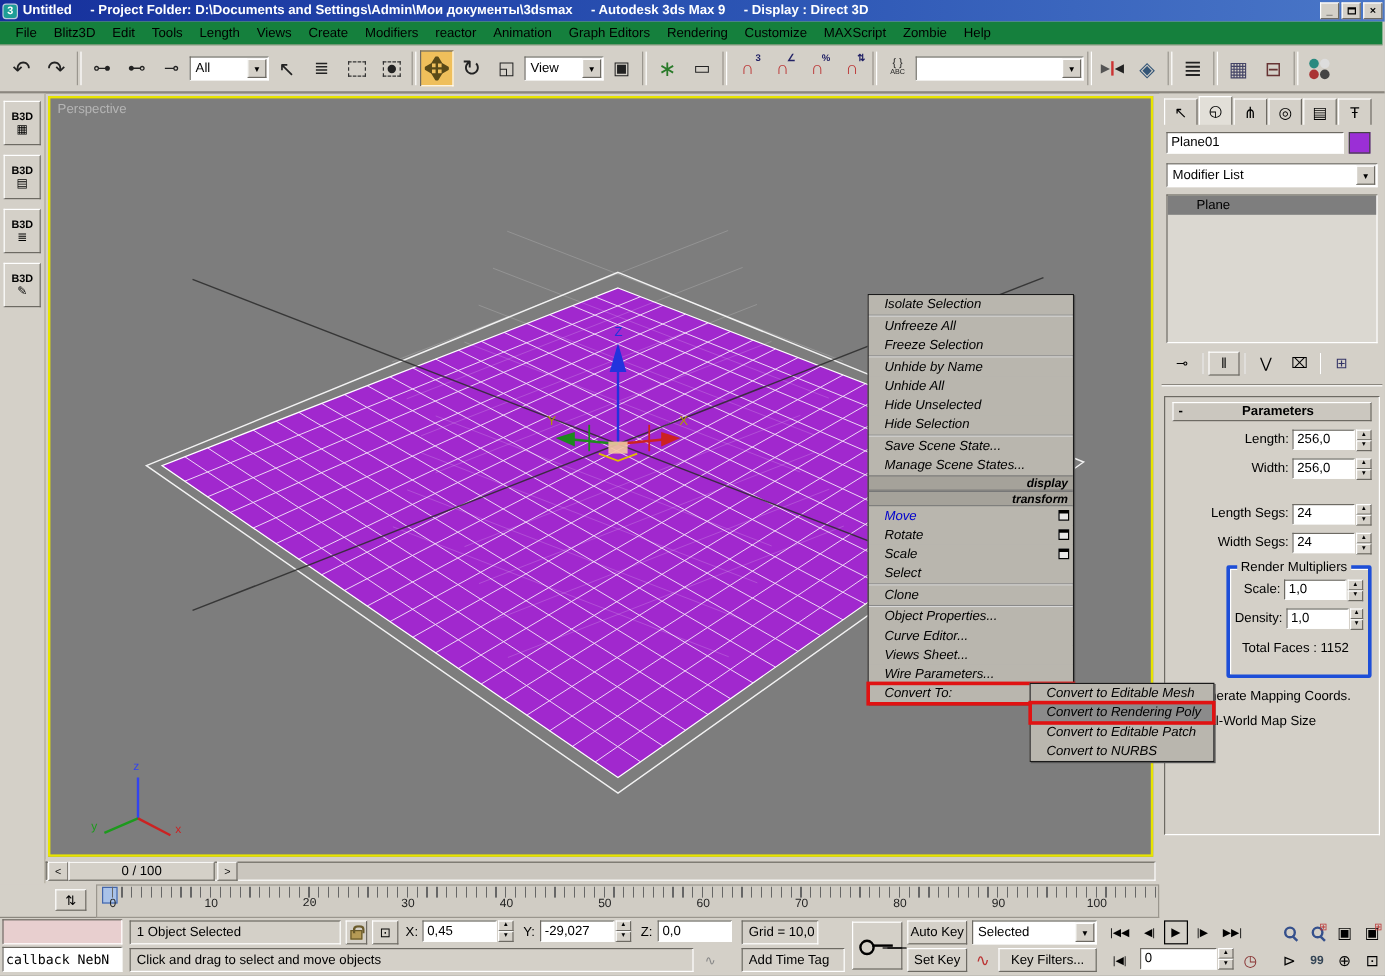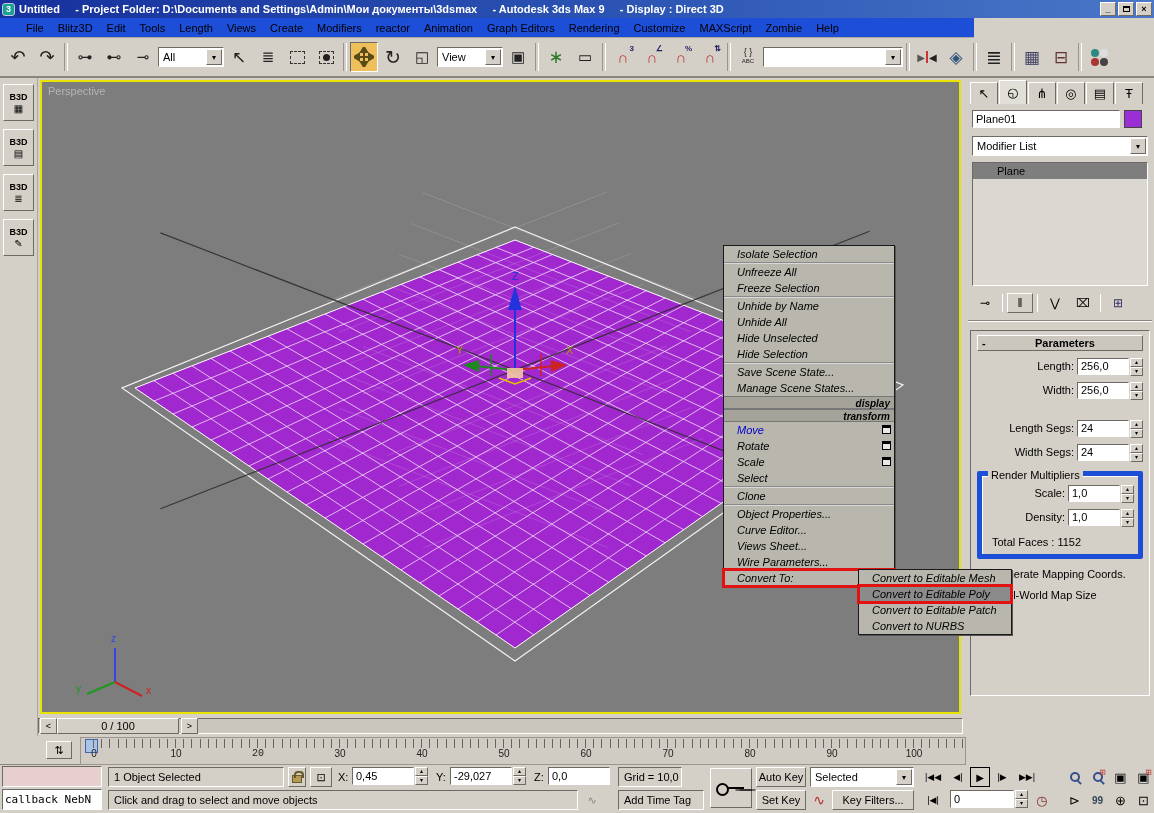--- a/index.html
+++ b/index.html
@@ -17,22 +17,22 @@
     display:flex; align-items:center; padding:0 2px; }
   #app-icon { width:13px; height:13px; background:#1d9e96; border:1px solid #bcd;
     border-radius:3px; margin-right:4px; color:#fff; font-size:9px; font-weight:bold;
     display:flex;align-items:center;justify-content:center; }
   #title-text { color:#fff; font-weight:bold; font-size:11px; white-space:pre; overflow:hidden; flex:1; }
   .winbtn { width:16px; height:14px; margin-left:2px; font-size:9px; font-weight:bold;
     display:flex; align-items:center; justify-content:center; color:#000; }
   .restore-glyph { width:7px; height:6px; border:1px solid #000; border-top-width:2px; }
 
   
-  #menubar { position:absolute; left:0; top:18px; width:974px; height:20px;
-    display:flex; align-items:center; padding-left:19px; background:#1d4ed8;
+  #menubar { position:absolute; left:0; top:18px; width:1152px; height:20px;
+    display:flex; align-items:center; padding-left:6px; background:#15803d;
     border-bottom:1px solid #aca899; }
   .menu-item { padding:2px 7px; cursor:default; }
 
   
   #toolbar { position:absolute; left:0; top:38px; width:1154px; height:40px;
     display:flex; align-items:center; padding:0 4px; gap:1px; background:#d4d0c8;
     border-bottom:2px solid #8a867e; overflow:hidden; }
   .tb { width:28px; height:30px; display:flex; align-items:center; justify-content:center;
     font-size:15px; color:#222; flex:none; position:relative; }
   .tsep { width:4px; height:28px; border-left:1px solid #9a968e; border-right:1px solid #fff; margin:0 2px; flex:none;}
@@ -101,21 +101,21 @@
     border:1px solid; border-color:#fff #6d6a63 #6d6a63 #fff; background:#cbc7bf; padding:0 4px; position:relative; }
   #rollout-hdr .minus { width:10px; text-align:left; }
   #rollout-hdr .rtitle { flex:1; text-align:center; }
   .prow { display:flex; align-items:center; justify-content:flex-end; margin-top:6px; height:18px; }
   .plabel { margin-right:3px; }
   .pfield { width:52px; height:17px; background:#fff; border:1px solid; border-color:#6d6a63 #fff #fff #6d6a63;
     padding:0 3px; font-size:11px; font-family:"Liberation Sans",sans-serif; }
   .spin { width:13px; height:17px; display:flex; flex-direction:column; margin-left:1px; }
   .spin span { flex:1; font-size:6px; line-height:7px; display:flex; align-items:center; justify-content:center;
     border:1px solid; border-color:#fff #6d6a63 #6d6a63 #fff; background:#d4d0c8; }
-  #rm-group { margin-top:10px; border:5px solid #1d4ed8; border-radius:2px; position:relative; padding:2px 4px 6px; box-shadow:inset 1px 1px 0 #fff; }
+  #rm-group { margin-top:10px; border:3px solid #1d4ed8; border-radius:2px; position:relative; padding:2px 4px 16px; box-shadow:inset 1px 1px 0 #fff;margin-left:45px; }
   #rm-title { position:absolute; top:-7px; left:6px; background:#d4d0c8; padding:0 3px; }
   .chkrow { display:flex; align-items:center; margin-top:9px; gap:5px; }
   .chk { width:11px; height:11px; background:#fff; border:1px solid; border-color:#6d6a63 #fff #fff #6d6a63;
     font-size:10px; line-height:9px; text-align:center; font-weight:bold; }
 
   
   #timeslider { position:absolute; left:38px; top:716px; width:925px; height:20px; background:#d4d0c8; display:flex; align-items:center; }
   #ts-track { position:absolute; left:0; top:2px; width:925px; height:16px; background:#cac6be;
     border:1px solid; border-color:#6d6a63 #fff #fff #6d6a63; }
   .ts-btn { position:relative; width:17px; height:16px; font-size:9px; z-index:2; }
@@ -425,21 +425,21 @@
       <div class="qitem">Curve Editor...</div>
       <div class="qitem">Views Sheet...</div>
       <div class="qitem">Wire Parameters...</div>
       <div class="qitem redbox"><span>Convert To:</span><span class="qarrow">▶</span></div>
     </div>
   </div>
 
   <div id="submenu">
     <div class="qcol">
       <div class="qitem">Convert to Editable Mesh</div>
-      <div class="qitem qsel redbox">Convert to Editable Poly</div>
+      <div class="qitem qsel redbox">Convert to Rendering Poly</div>
       <div class="qitem">Convert to Editable Patch</div>
       <div class="qitem">Convert to NURBS</div>
     </div>
   </div>
 
   <div id="panel">
     <div id="tabs">
       <div class="tab">↖</div>
       <div class="tab sel">◵</div>
       <div class="tab">⋔</div>

